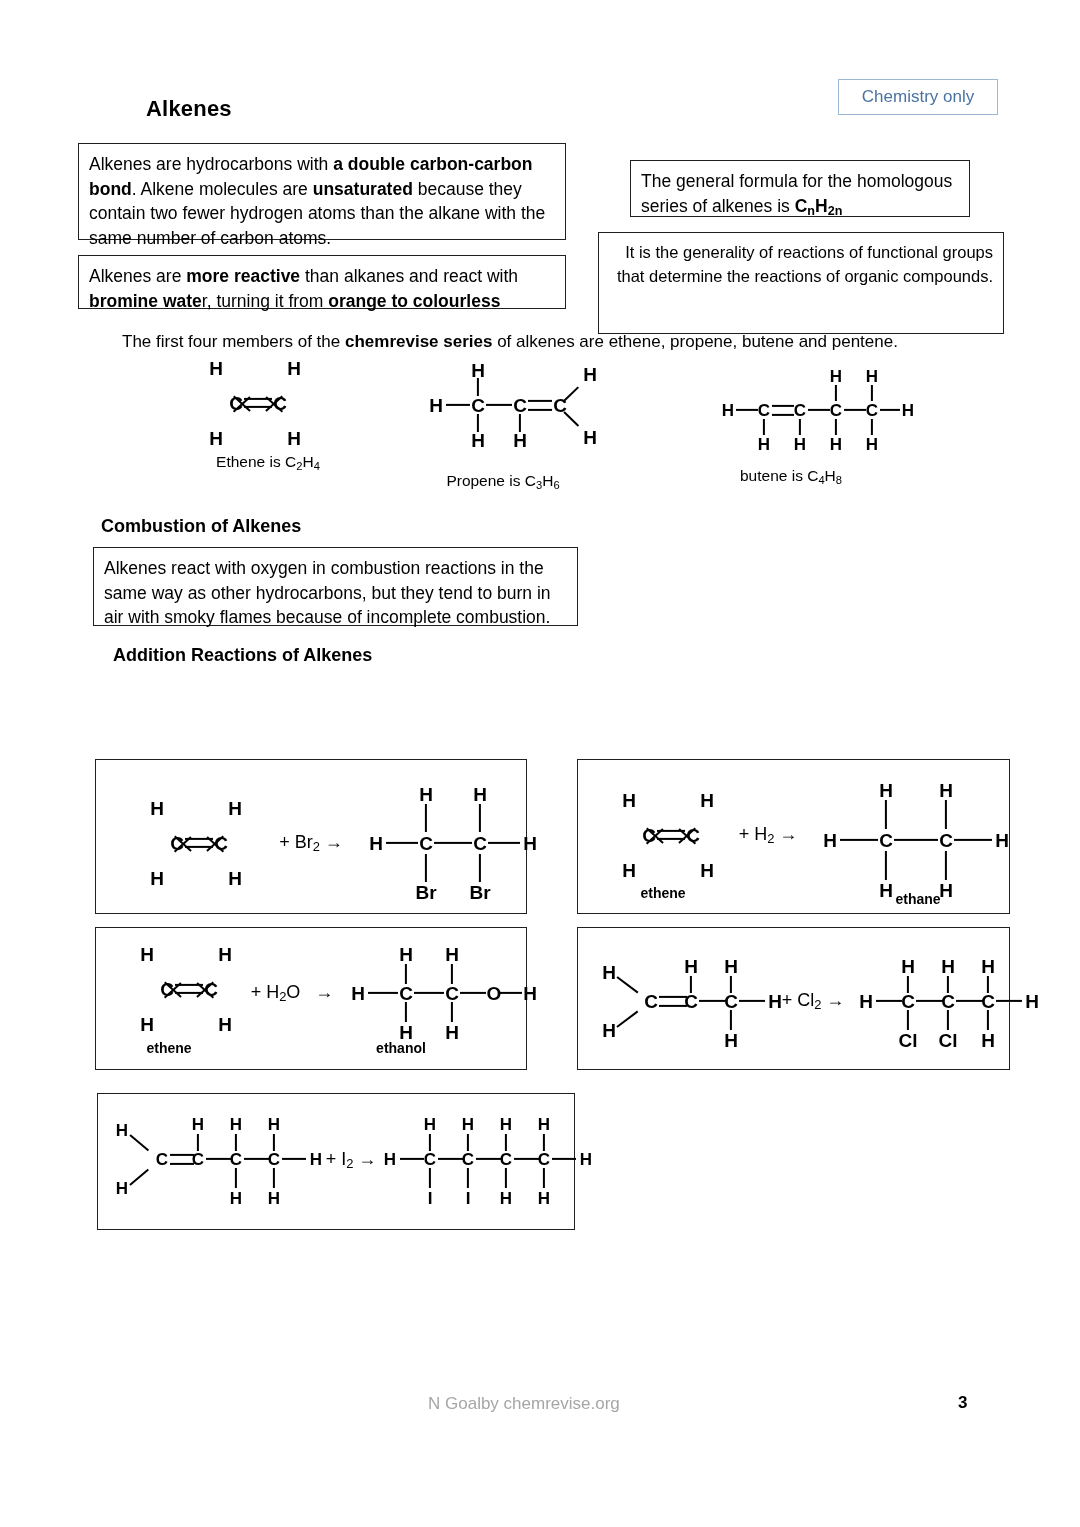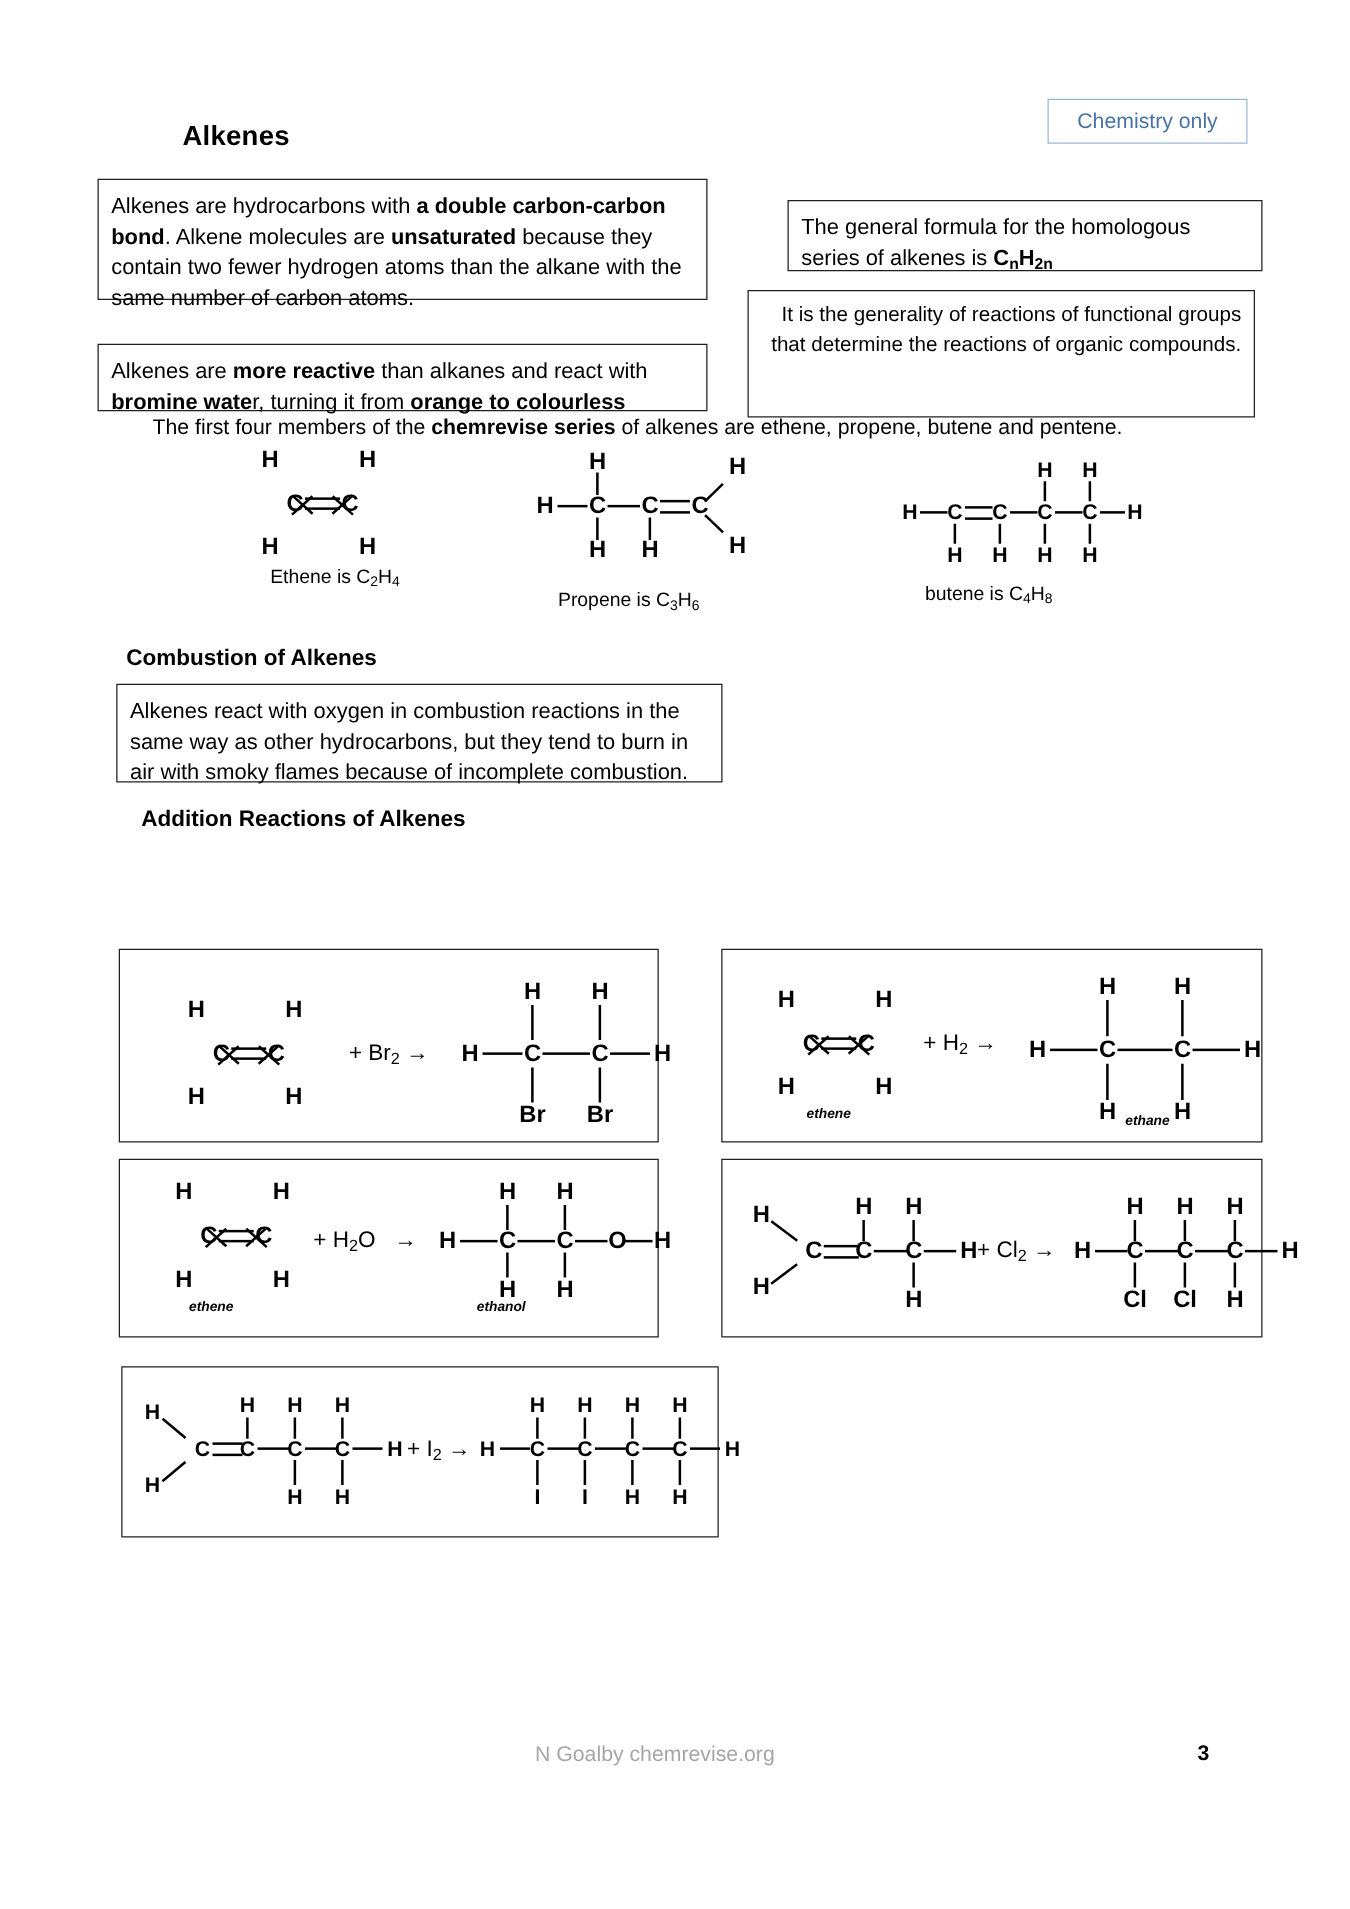--- a/index.html
+++ b/index.html
@@ -46,45 +46,45 @@
   }
   .atom.sm{font-size:17px;}
   .bond{position:absolute;background:#000;}
   .bond.h{height:2.2px;transform:translateY(-50%);}
   .bond.v{width:2.2px;transform:translateX(-50%);}
   .bond.diag{height:2.2px;transform-origin:0 50%;}
   .caption{
     position:absolute;font-size:15.5px;white-space:nowrap;
     transform:translateX(-50%);
   }
-  .caption.bold{font-weight:bold;font-size:11px;font-style:italic;}
+  .caption.bold{font-weight:bold;font-size:14px;}
   .reagent{
     position:absolute;font-size:18px;white-space:nowrap;
     transform:translate(-50%,-50%);
   }
   sub{font-size:.72em;vertical-align:-0.25em;}
 </style>
 </head>
 <body>
 
 <div class="pg">
 
   <div class="abs h-title" style="left:118px;top:96px;margin-left:28px;">Alkenes</div>
 
   <div class="badge" style="left: 838px; top: 79px; width: 160px; color: rgb(74, 115, 163); border-color: rgb(156, 183, 212);">Chemistry only</div>
 
   <div class="box" style="left:78px;top:143px;width:488px;height:97px;">
     <div class="box-inner t-arial t-17"><span>Alkenes are hydrocarbons with </span><b>a double carbon-carbon bond</b><span>. Alkene molecules are </span><b>unsaturated</b><span> because they contain two fewer hydrogen atoms than the alkane with the same number of carbon atoms.</span></div>
   </div>
 
-  <div class="box" style="left:78px;top:255px;width:488px;height:54px;margin-top:20px;">
+  <div class="box" style="left:78px;top:255px;width:488px;height:54px;">
     <div class="box-inner t-arial t-17"><span>Alkenes are </span><b>more reactive</b><span> than alkanes and react with </span><b>bromine wate</b><span>r, turning it from </span><b>orange to colourless</b></div>
   </div>
 
-  <div class="box" style="left:630px;top:160px;width:380px;height:57px;">
+  <div class="box" style="left:630px;top:160px;width:340px;height:57px;">
     <div class="box-inner t-arial t-17"><span>The general formula for the homologous series of alkenes is </span><b>C<sub>n</sub>H<sub>2</sub><sub>n</sub></b></div>
   </div>
 
   <div class="box" style="left:598px;top:232px;width:406px;height:102px;text-align:right;">
     <div class="box-inner t-arial t-16"><span>It is the generality of reactions of functional groups that determine the reactions of organic compounds.</span></div>
   </div>
 
   <div class="abs t-arial" style="left:122px;top:330px;width:860px;font-size:17px;line-height:23px;"><span>The first four members of the </span><b>chemrevise series</b><span> of alkenes are ethene, propene, butene and pentene.</span></div>
 
   <div class="mol" style="left:200px;top:360px;width:110px;height:95px;">

